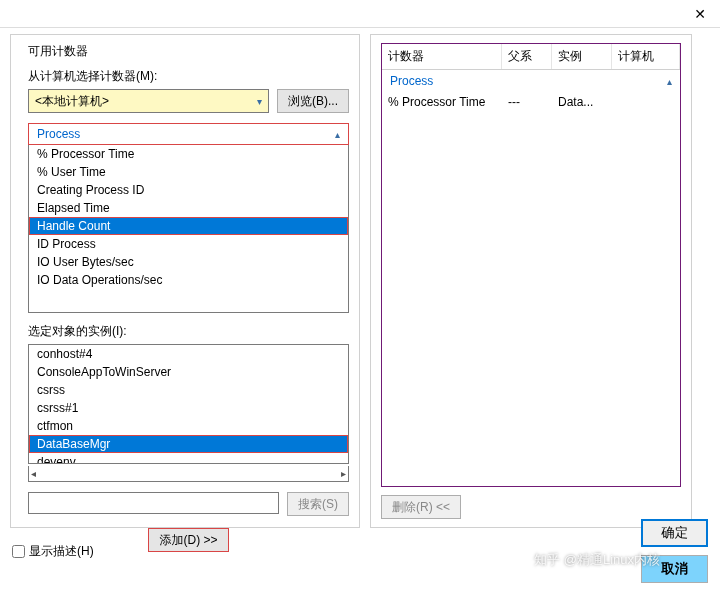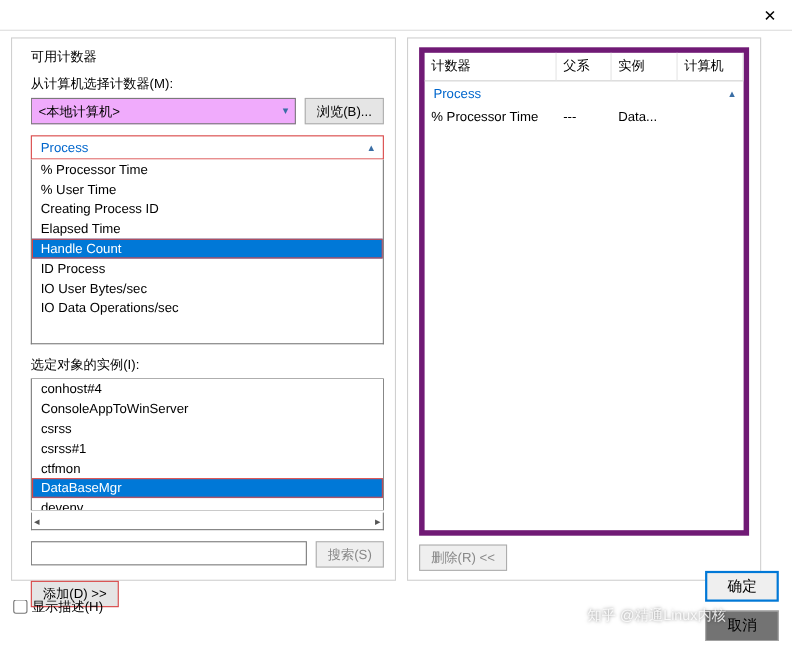--- a/index.html
+++ b/index.html
@@ -7,47 +7,47 @@
 .window { width: 720px; height: 593px; background: #fff; position: relative; }
 .titlebar { height: 28px; display: flex; justify-content: flex-end; border-bottom: 1px solid #ddd; }
 .close-btn { width: 40px; height: 28px; display: flex; align-items: center; justify-content: center; font-size: 14px; cursor: pointer; }
 .content { display: flex; padding: 6px 10px 10px 10px; gap: 10px; height: 510px; }
 .panel { border: 1px solid #d0d0d0; padding: 8px 10px; }
 .left-panel { width: 350px; padding-left: 17px; }
 .right-panel { width: 322px; display: flex; flex-direction: column; }
 .panel-title { font-size: 12px; margin-bottom: 8px; }
 .label { font-size: 12px; margin-bottom: 4px; display: block; }
 .row { display: flex; gap: 8px; margin-bottom: 10px; align-items: center; }
-.combo { flex: 1; height: 24px; border: 1px solid #7a7a7a; padding: 0 6px; display: flex; align-items: center; justify-content: space-between; background: #f0abfc; }
+.combo { flex: 1; height: 24px; border: 1px solid #7a7a7a; padding: 0 6px; display: flex; align-items: center; justify-content: space-between; background: #fef9c3; }
 .btn { height: 24px; padding: 0 10px; border: 1px solid #adadad; background: #e5e5e5; cursor: pointer; font-size: 12px; display: inline-flex; align-items: center; }
 .btn.disabled { color: #888; background: #efefef; }
 .btn.highlight { border: 1px solid #d94545; }
 .listbox { border: 1px solid #7a7a7a; background: #fff; overflow-y: scroll; }
 .counter-header { border: 1px solid #d94545; height: 22px; display: flex; align-items: center; justify-content: space-between; padding: 0 8px; color: #0066cc; font-size: 12px; margin-bottom: 0; }
 .counter-list { height: 168px; border-top: none; }
 .listitem { padding: 2px 8px; font-size: 12px; cursor: pointer; white-space: nowrap; }
 .listitem.selected { background: #0078d7; color: #fff; }
 .listitem.red-border { border: 1px solid #d94545; padding: 1px 7px; }
 .instance-list { height: 120px; margin-bottom: 2px; }
 .hscroll { border: 1px solid #7a7a7a; border-top: none; height: 16px; display: flex; justify-content: space-between; align-items: center; padding: 0 2px; color: #555; font-size: 10px; }
 .search-row { display: flex; gap: 8px; margin-top: 10px; }
 .search-input { flex: 1; height: 22px; border: 1px solid #7a7a7a; padding: 0 4px; }
-.add-row { display: flex; justify-content: flex-start; margin-top: 12px; }
-.table { border: 5px solid #701a75; flex: 1; background: #fff; }
+.add-row { display: flex; justify-content: center; margin-top: 12px; }
+.table { border: 1px solid #701a75; flex: 1; background: #fff; }
 .thead { display: grid; grid-template-columns: 120px 50px 60px 1fr; border-bottom: 1px solid #d0d0d0; }
 .th { padding: 4px 6px; font-size: 12px; border-right: 1px solid #e5e5e5; }
 .trow { display: grid; grid-template-columns: 120px 50px 60px 1fr; }
 .td { padding: 3px 6px; font-size: 12px; white-space: nowrap; overflow: hidden; }
 .group-row { color: #0066cc; padding: 4px 8px; display: flex; justify-content: space-between; align-items: center; }
 .remove-row { margin-top: 8px; }
 .bottom-bar { position: absolute; bottom: 10px; left: 12px; right: 12px; display: flex; justify-content: space-between; align-items: center; }
 .checkbox-wrap { display: flex; align-items: center; gap: 4px; }
 .ok-cancel { display: flex; gap: 8px; flex-direction: column; }
 .ok-btn { border: 2px solid #0078d7; padding: 3px 18px; }
-.cancel-btn { padding: 4px 18px; border: 1px solid #adadad; background: #737373; }
+.cancel-btn { padding: 4px 18px; border: 1px solid #adadad; background: #7dd3fc; font-weight: bold; }
 .watermark { position: absolute; bottom: 24px; right: 60px; color: rgba(255,255,255,0.85); font-size: 13px; text-shadow: 0 0 3px rgba(0,0,0,0.5); }
 .chev { color: #3a6ea5; font-size: 10px; }
 ::-webkit-scrollbar { width: 16px; }
 ::-webkit-scrollbar-track { background: #f0f0f0; }
 ::-webkit-scrollbar-thumb { background: #cdcdcd; }
 ::-webkit-scrollbar-button { background: #f0f0f0; height: 16px; }
 </style>
 </head>
 <body>
 

